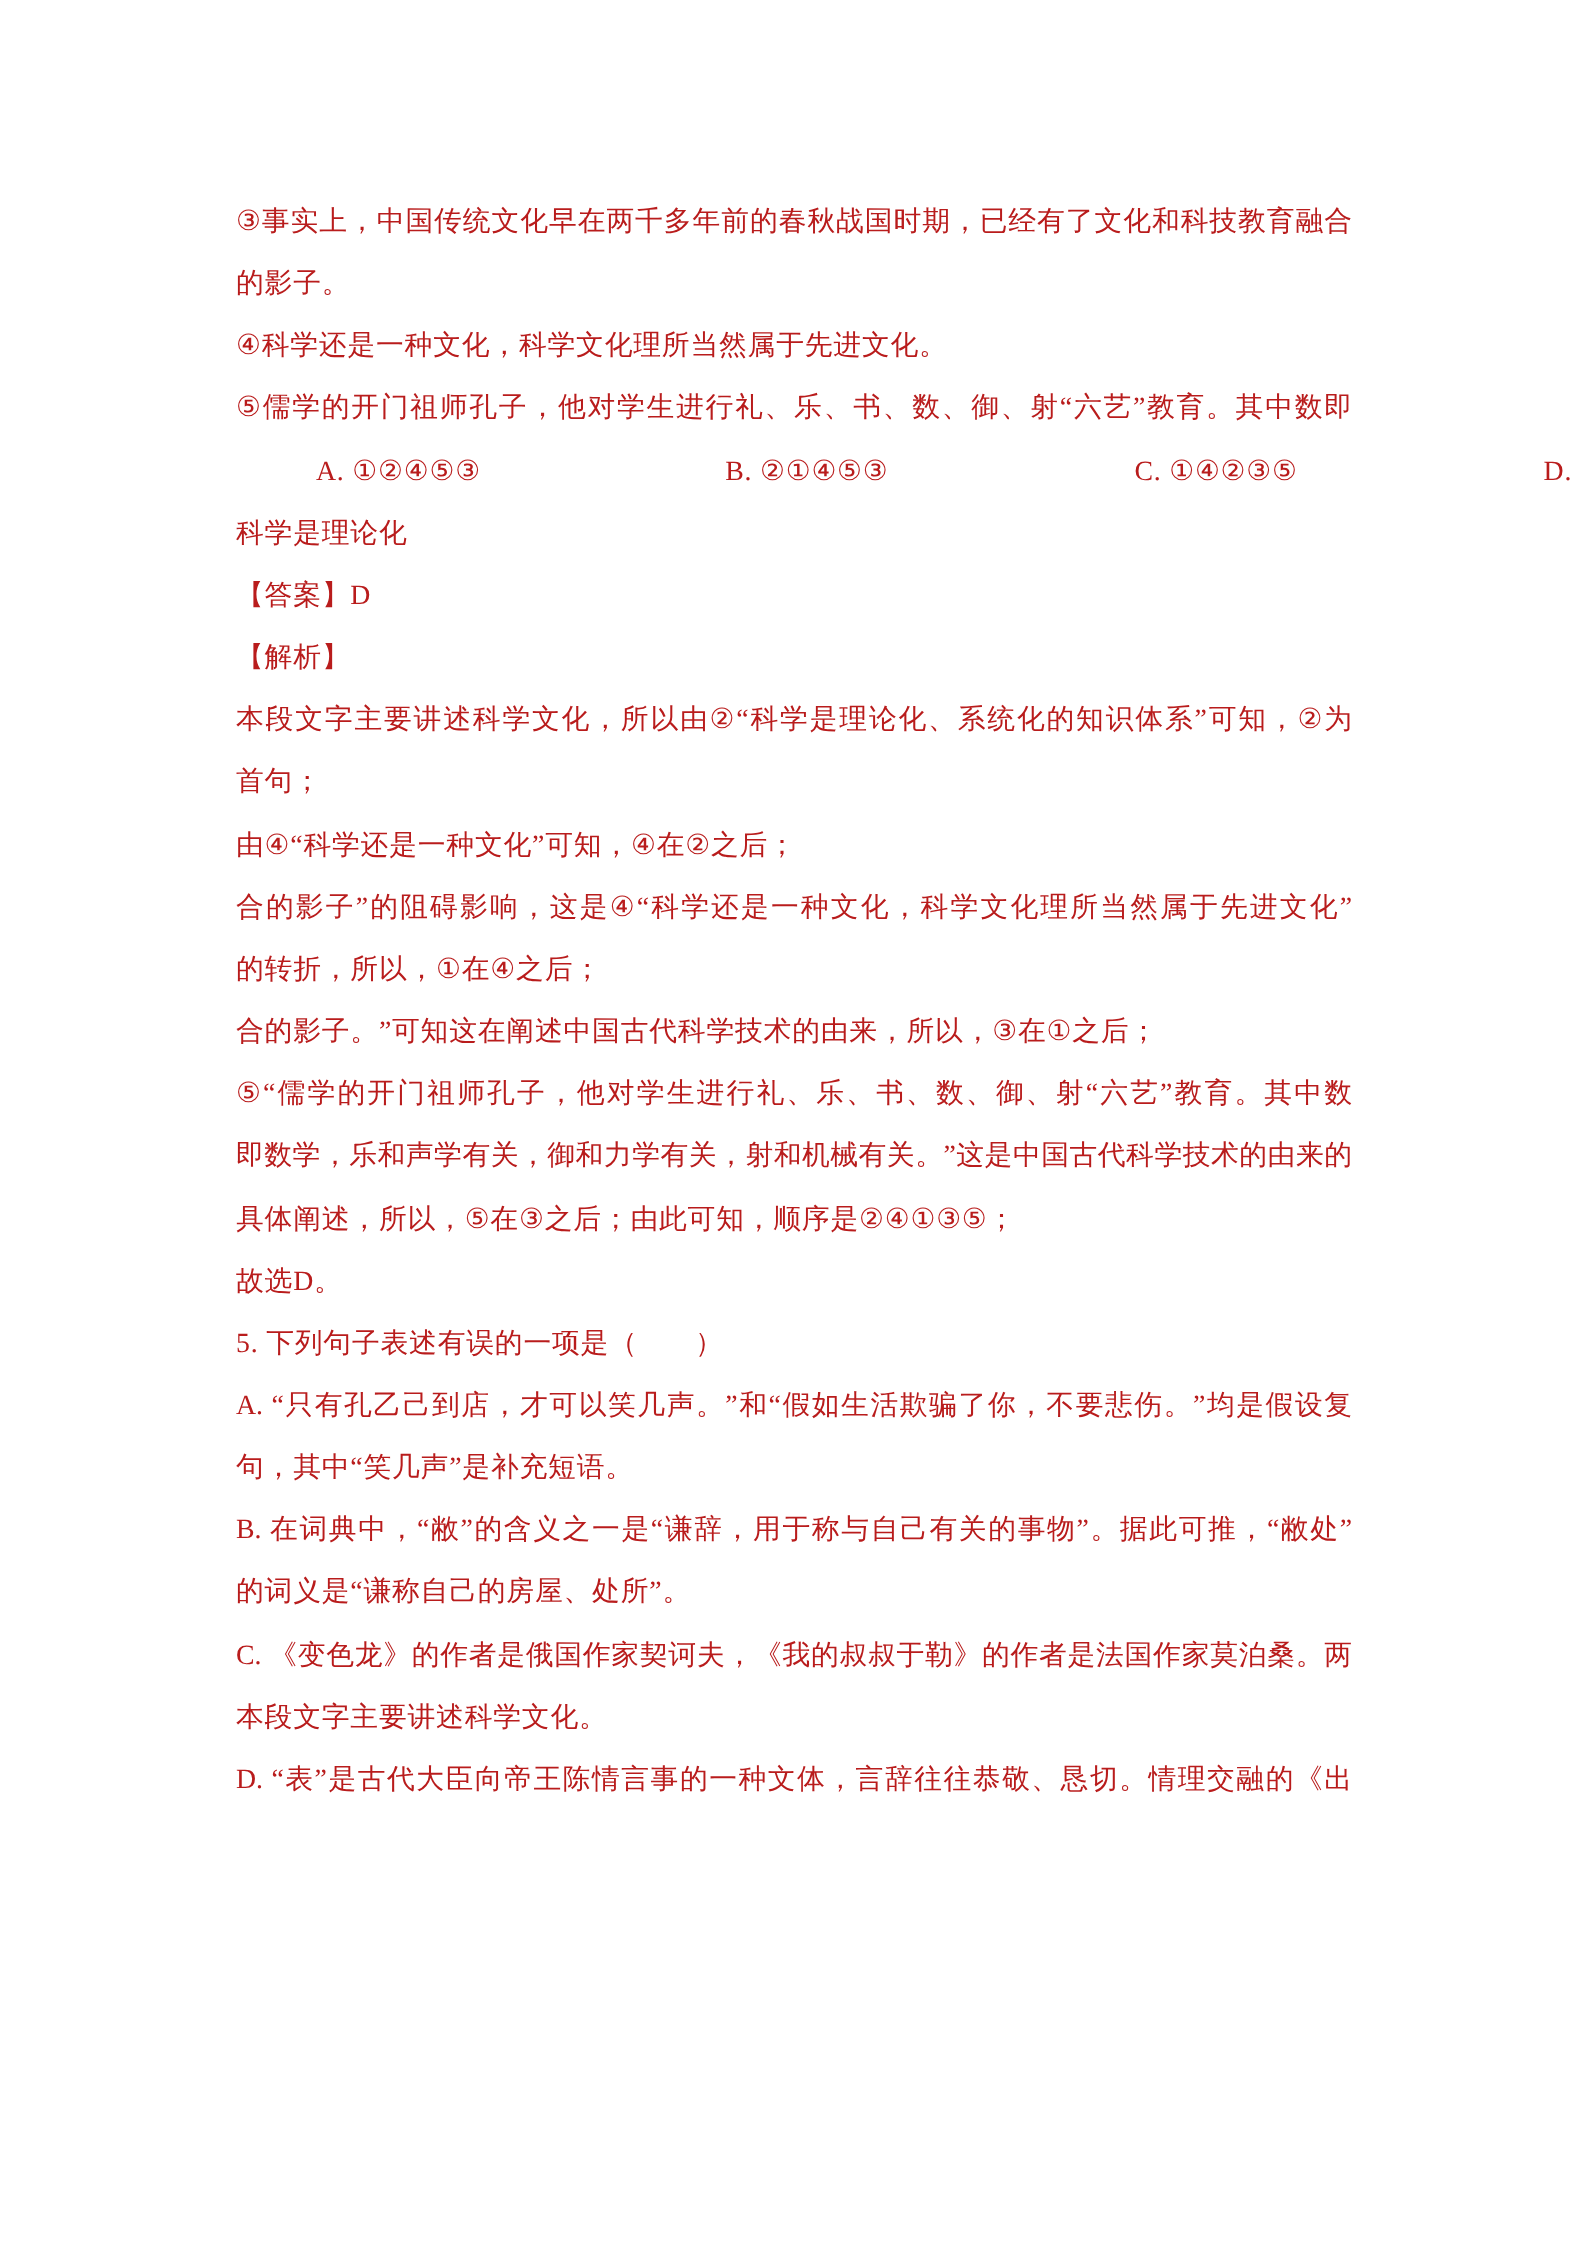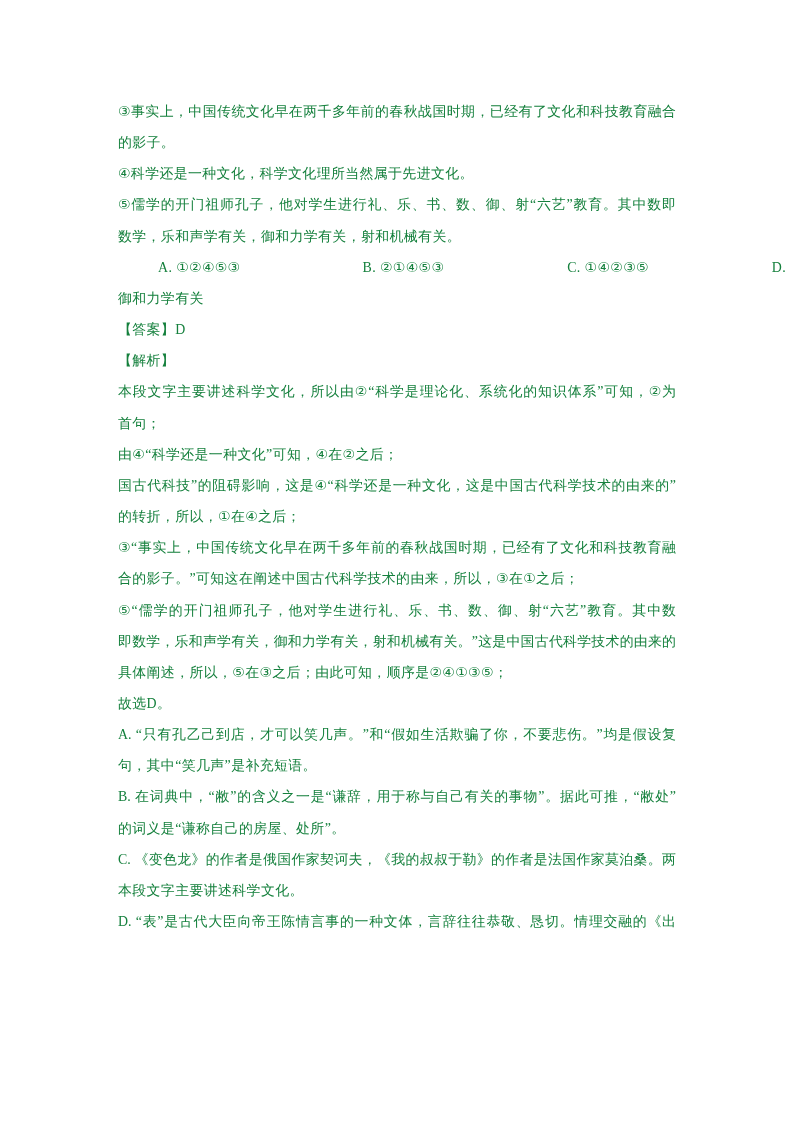--- a/index.html
+++ b/index.html
@@ -19,21 +19,21 @@
   .doc {
     position: absolute;
     left: 118px;
     top: 96px;
     width: 558px;
   }
   .line {
     height: 31.17px;
     line-height: 31.17px;
     font-size: 13.9px;
-    color: #15803d;
+    color: #b91c1c;
     white-space: pre;
     letter-spacing: 0.4px;
   }
   
   .line.j {
     white-space: normal;
     text-align: justify;
     text-align-last: justify;
     text-justify: inter-character;
     letter-spacing: 0;
@@ -51,36 +51,35 @@
 </style>
 </head>
 <body>
 
 <div class="page">
   <div class="doc" id="doc-body">
       <div class="line j">③事实上，中国传统文化早在两千多年前的春秋战国时期，已经有了文化和科技教育融合</div>
       <div class="line">的影子。</div>
       <div class="line">④科学还是一种文化，科学文化理所当然属于先进文化。</div>
       <div class="line j">⑤儒学的开门祖师孔子，他对学生进行礼、乐、书、数、御、射“六艺”教育。其中数即</div>
-      <div class="line">数学，乐和声学有关，御和力学有关，射和机械有关。</div>
       <div class="line"><span class="opt">A. ①②④⑤③</span><span class="opt">B. ②①④⑤③</span><span class="opt">C. ①④②③⑤</span><span class="opt">D.</span></div>
-      <div class="line">御和力学有关</div>
+      <div class="line">科学是理论化</div>
       <div class="line">【答案】D</div>
       <div class="line">【解析】</div>
       <div class="line j">本段文字主要讲述科学文化，所以由②“科学是理论化、系统化的知识体系”可知，②为</div>
       <div class="line">首句；</div>
       <div class="line">由④“科学还是一种文化”可知，④在②之后；</div>
-      <div class="line j">国古代科技”的阻碍影响，这是④“科学还是一种文化，这是中国古代科学技术的由来的”</div>
+      <div class="line j">合的影子”的阻碍影响，这是④“科学还是一种文化，科学文化理所当然属于先进文化”</div>
       <div class="line">的转折，所以，①在④之后；</div>
-      <div class="line j">③“事实上，中国传统文化早在两千多年前的春秋战国时期，已经有了文化和科技教育融</div>
       <div class="line">合的影子。”可知这在阐述中国古代科学技术的由来，所以，③在①之后；</div>
       <div class="line j">⑤“儒学的开门祖师孔子，他对学生进行礼、乐、书、数、御、射“六艺”教育。其中数</div>
       <div class="line j">即数学，乐和声学有关，御和力学有关，射和机械有关。”这是中国古代科学技术的由来的</div>
       <div class="line">具体阐述，所以，⑤在③之后；由此可知，顺序是②④①③⑤；</div>
       <div class="line">故选D。</div>
+      <div class="line">5. 下列句子表述有误的一项是（　　）</div>
       <div class="line j">A. “只有孔乙己到店，才可以笑几声。”和“假如生活欺骗了你，不要悲伤。”均是假设复</div>
       <div class="line">句，其中“笑几声”是补充短语。</div>
       <div class="line j">B. 在词典中，“敝”的含义之一是“谦辞，用于称与自己有关的事物”。据此可推，“敝处”</div>
       <div class="line">的词义是“谦称自己的房屋、处所”。</div>
       <div class="line j">C. 《变色龙》的作者是俄国作家契诃夫，《我的叔叔于勒》的作者是法国作家莫泊桑。两</div>
       <div class="line">本段文字主要讲述科学文化。</div>
       <div class="line j">D. “表”是古代大臣向帝王陈情言事的一种文体，言辞往往恭敬、恳切。情理交融的《出</div>
     </div>
 </div>
 

